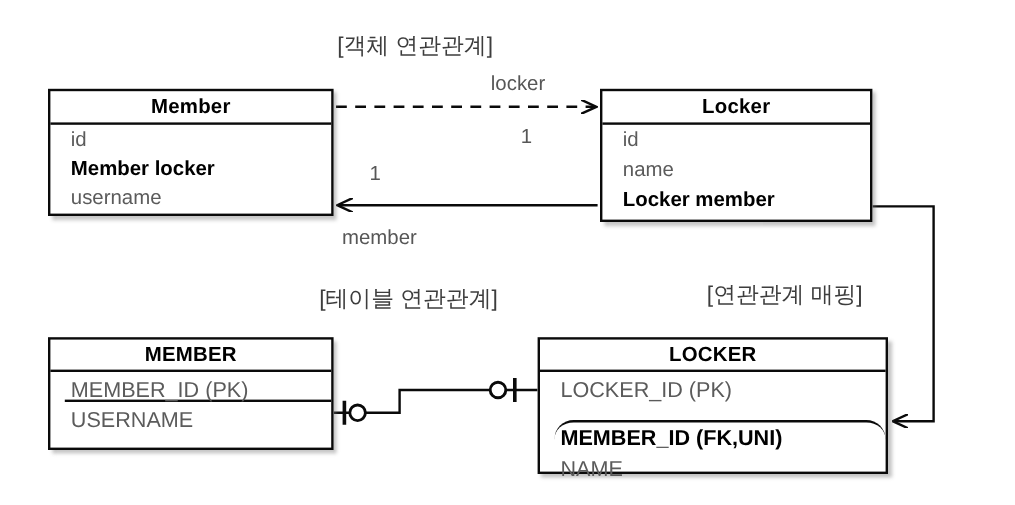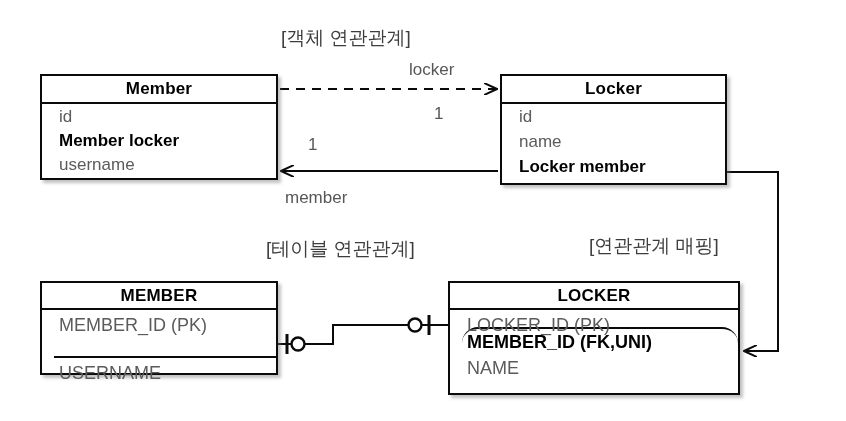--- a/index.html
+++ b/index.html
@@ -72,27 +72,27 @@
     left: 500px; top: 74px; width: 227px; height: 111px;
   }
   #node-locker-class .hdr { height: 28px; line-height: 26px; font-size: 17px; }
   #node-locker-class .attr { font-size: 17px; line-height: 25px; }
 
   
   #node-member-table {
     left: 40px; top: 281px; width: 238px; height: 94px;
   }
   #node-member-table .hdr { height: 27px; line-height: 25px; font-size: 17px; }
-  #node-member-table .cell { font-size: 18px; line-height: 31px; height: 46px; }
+  #node-member-table .cell { font-size: 18px; line-height: 31px; height: 23px; }
 
   #node-locker-table {
     left: 448px; top: 281px; width: 292px; height: 114px;
   }
   #node-locker-table .hdr { height: 27px; line-height: 25px; font-size: 17px; }
-  #node-locker-table .cell.single { font-size: 18px; line-height: 30px; height: 17px; }
+  #node-locker-table .cell.single { font-size: 18px; line-height: 30px; height: 40px; }
   #node-locker-table .cell.pair { padding-top: 0px; border-radius: 16px; }
   #node-locker-table .cell.pair .attr { font-size: 18px; line-height: 26px; }
 
   
   .label {
     position: absolute;
     color: #575757;
     white-space: nowrap;
     z-index: 4;
   }

